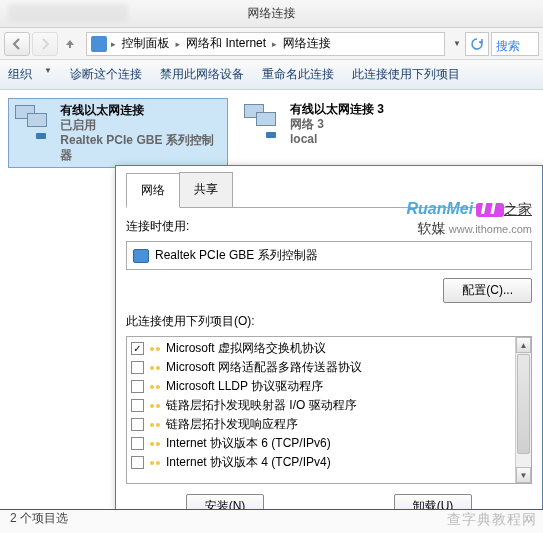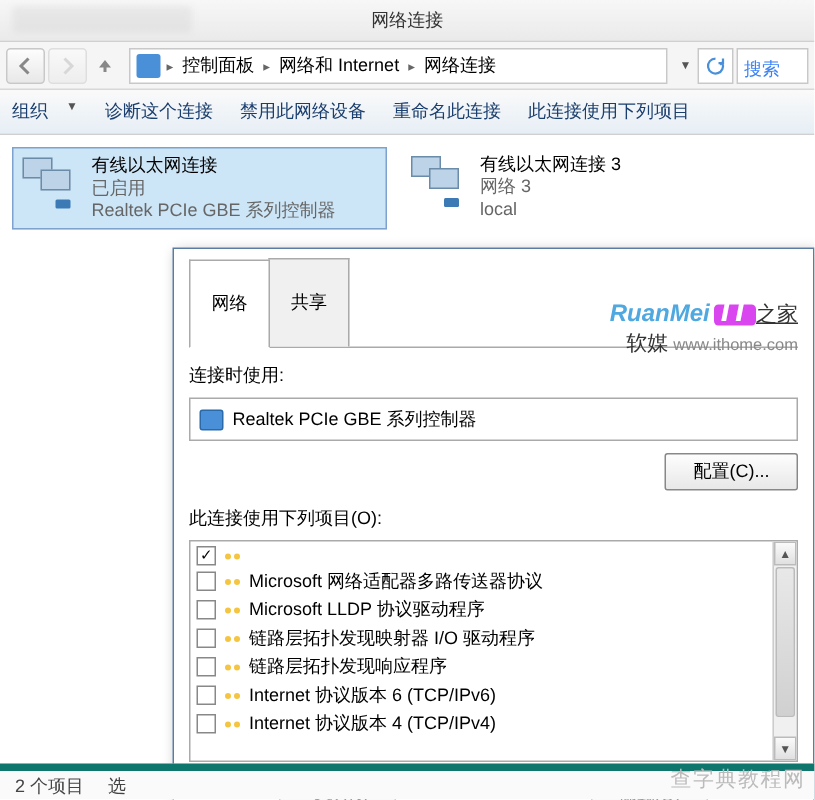--- a/index.html
+++ b/index.html
@@ -21,21 +21,21 @@
 .refresh-btn { width:24px; height:24px; border:1px solid #c8c8c8; background:#fff; display:flex; align-items:center; justify-content:center; color:#4a90d9;}
 .search { background:#fff; border:1px solid #c8c8c8; height:24px; padding:0 4px; display:flex; align-items:flex-end; color:#3b82f6; width:48px;}
 
 
 .cmdbar { height:30px; background:linear-gradient(#fafafa,#e6eef5); border-bottom:1px solid #d0d0d0; display:flex; align-items:center; padding:0 8px; gap:18px; color:#1a3e6e;}
 .cmd-item { display:flex; gap:12px; cursor:pointer;}
 .caret { font-size:8px; color:#555;}
 
 
 .content { padding:8px; display:flex; gap:10px; flex-wrap:wrap;}
-.conn { display:flex; gap:8px; padding:4px; width:250px;}
+.conn { display:flex; gap:8px; padding:4px; width:220px;font-weight:bold;}
 .conn.sel { background:#cde6f7; border:1px solid #7da2ce;}
 .conn-icon { width:40px; height:36px; position:relative;}
 .monitor { width:20px; height:14px; background:#bcd3e8; border:1px solid #6a8ca8; position:absolute;}
 .monitor:first-child { left:2px; top:2px;}
 .monitor:nth-child(2){ left:14px; top:10px;}
 .plug { width:10px; height:6px; background:#3b7ab5; position:absolute; bottom:0; right:6px; border-radius:1px;}
 .conn-txt { display:flex; flex-direction:column; line-height:15px;}
 .conn-name { color:#000;}
 .conn-status { color:#666;}
 .conn-dev { color:#666;}
@@ -48,21 +48,21 @@
 .watermark { position:absolute; right:10px; top:28px; text-align:right; pointer-events:none;}
 .watermark .it { font-size:22px; color:#fff; font-weight:bold; font-style:italic;}
 .watermark .itbg { background:#d946ef; padding:0 4px; border-radius:3px;}
 .watermark .zi { color:#333; font-size:14px; font-family:"SimHei";text-decoration:underline;}
 .watermark .ruan { color:#4fa8e0; font-size:16px; font-style:italic; font-weight:bold;}
 .watermark .rm { color:#333; font-size:14px;}
 .watermark .url { color:#888; font-size:11px;}
 
 .dlg-body { padding:6px 10px 10px;}
 .tabs { display:flex; border-bottom:1px solid #aaa; margin-bottom:10px;}
-.tab { padding:20px 14px; border:1px solid #aaa; border-bottom:none; background:#f0f0f0; margin-right:-1px; cursor:pointer;}
+.tab { padding:8px 14px; border:1px solid #aaa; border-bottom:none; background:#f0f0f0; margin-right:-1px; cursor:pointer;}
 .tab.active { background:#fff; border-bottom:1px solid #fff; position:relative; top:1px;}
 
 .section-label { margin-bottom:6px;}
 .device-box { border:1px solid #aaa; padding:5px 6px; display:flex; align-items:center; gap:6px; margin-bottom:8px;}
 .nic-icon { width:16px; height:14px; background:#4a90d9; border:1px solid #2a6aa9; border-radius:2px;}
 .cfg-row { text-align:right; margin-bottom:10px;}
 .btn { padding:3px 18px; background:linear-gradient(#fdfdfd,#e8e8e8); border:1px solid #888; border-radius:2px; cursor:pointer;}
 
 .listbox { border:1px solid #aaa; height:148px; overflow:hidden; position:relative;}
 .listbox-inner { padding:2px;}
@@ -71,21 +71,21 @@
 .proto-icon { width:14px; height:10px; display:inline-block; position:relative;}
 .proto-icon::before { content:""; position:absolute; left:2px; top:3px; width:4px; height:4px; background:#f5c542; border-radius:50%;}
 .proto-icon::after { content:""; position:absolute; right:2px; top:3px; width:4px; height:4px; background:#f5c542; border-radius:50%;}
 .scrollbar { position:absolute; right:0; top:0; bottom:0; width:16px; background:#f0f0f0; border-left:1px solid #ccc;}
 .sb-btn { height:16px; background:linear-gradient(#fafafa,#e0e0e0); border:1px solid #bbb; display:flex; align-items:center; justify-content:center; font-size:8px; color:#555;}
 .sb-thumb { position:absolute; left:1px; right:1px; top:17px; height:100px; background:linear-gradient(#e8e8e8,#d0d0d0); border:1px solid #bbb; border-radius:2px;}
 
 .dlg-btns { display:flex; justify-content:space-around; padding-top:10px; gap:10px;}
 
 
-.status { position:absolute; left:0; bottom:0; height:24px; border-top:5px solid #0f766e; display:flex; align-items:flex-end; padding:0 10px; gap:16px; color:#444; width:100%; background:#fafafa;}
+.status { position:absolute; left:0; bottom:0; height:24px; border-top:1px solid #0f766e; display:flex; align-items:flex-start; padding:0 10px; gap:0; color:#444; width:100%; background:#fafafa;}
 
 
 .bw { position:absolute; right:6px; bottom:4px; color:#bbb; font-size:14px; font-family:"KaiTi","SimSun"; letter-spacing:1px; pointer-events:none;}
 </style>
 </head>
 <body>
 
 <div class="titlebar">
   <div class="blurred"></div>
   <span class="title">网络连接</span>
@@ -195,20 +195,21 @@
     <div class="cfg-row">
       <button class="btn"><span>配置(C)...</span></button>
     </div>
 
     <div class="section-label">此连接使用下列项目(O):</div>
     <div class="listbox">
       <div class="listbox-inner" id="proto-list">
           <div class="li-item">
             <span class="chk">✓</span>
             <span class="proto-icon"></span>
+            <span>Microsoft 虚拟网络交换机协议</span>
           </div>
           <div class="li-item">
             <span class="chk"></span>
             <span class="proto-icon"></span>
             <span>Microsoft 网络适配器多路传送器协议</span>
           </div>
           <div class="li-item">
             <span class="chk"></span>
             <span class="proto-icon"></span>
             <span>Microsoft LLDP 协议驱动程序</span>

